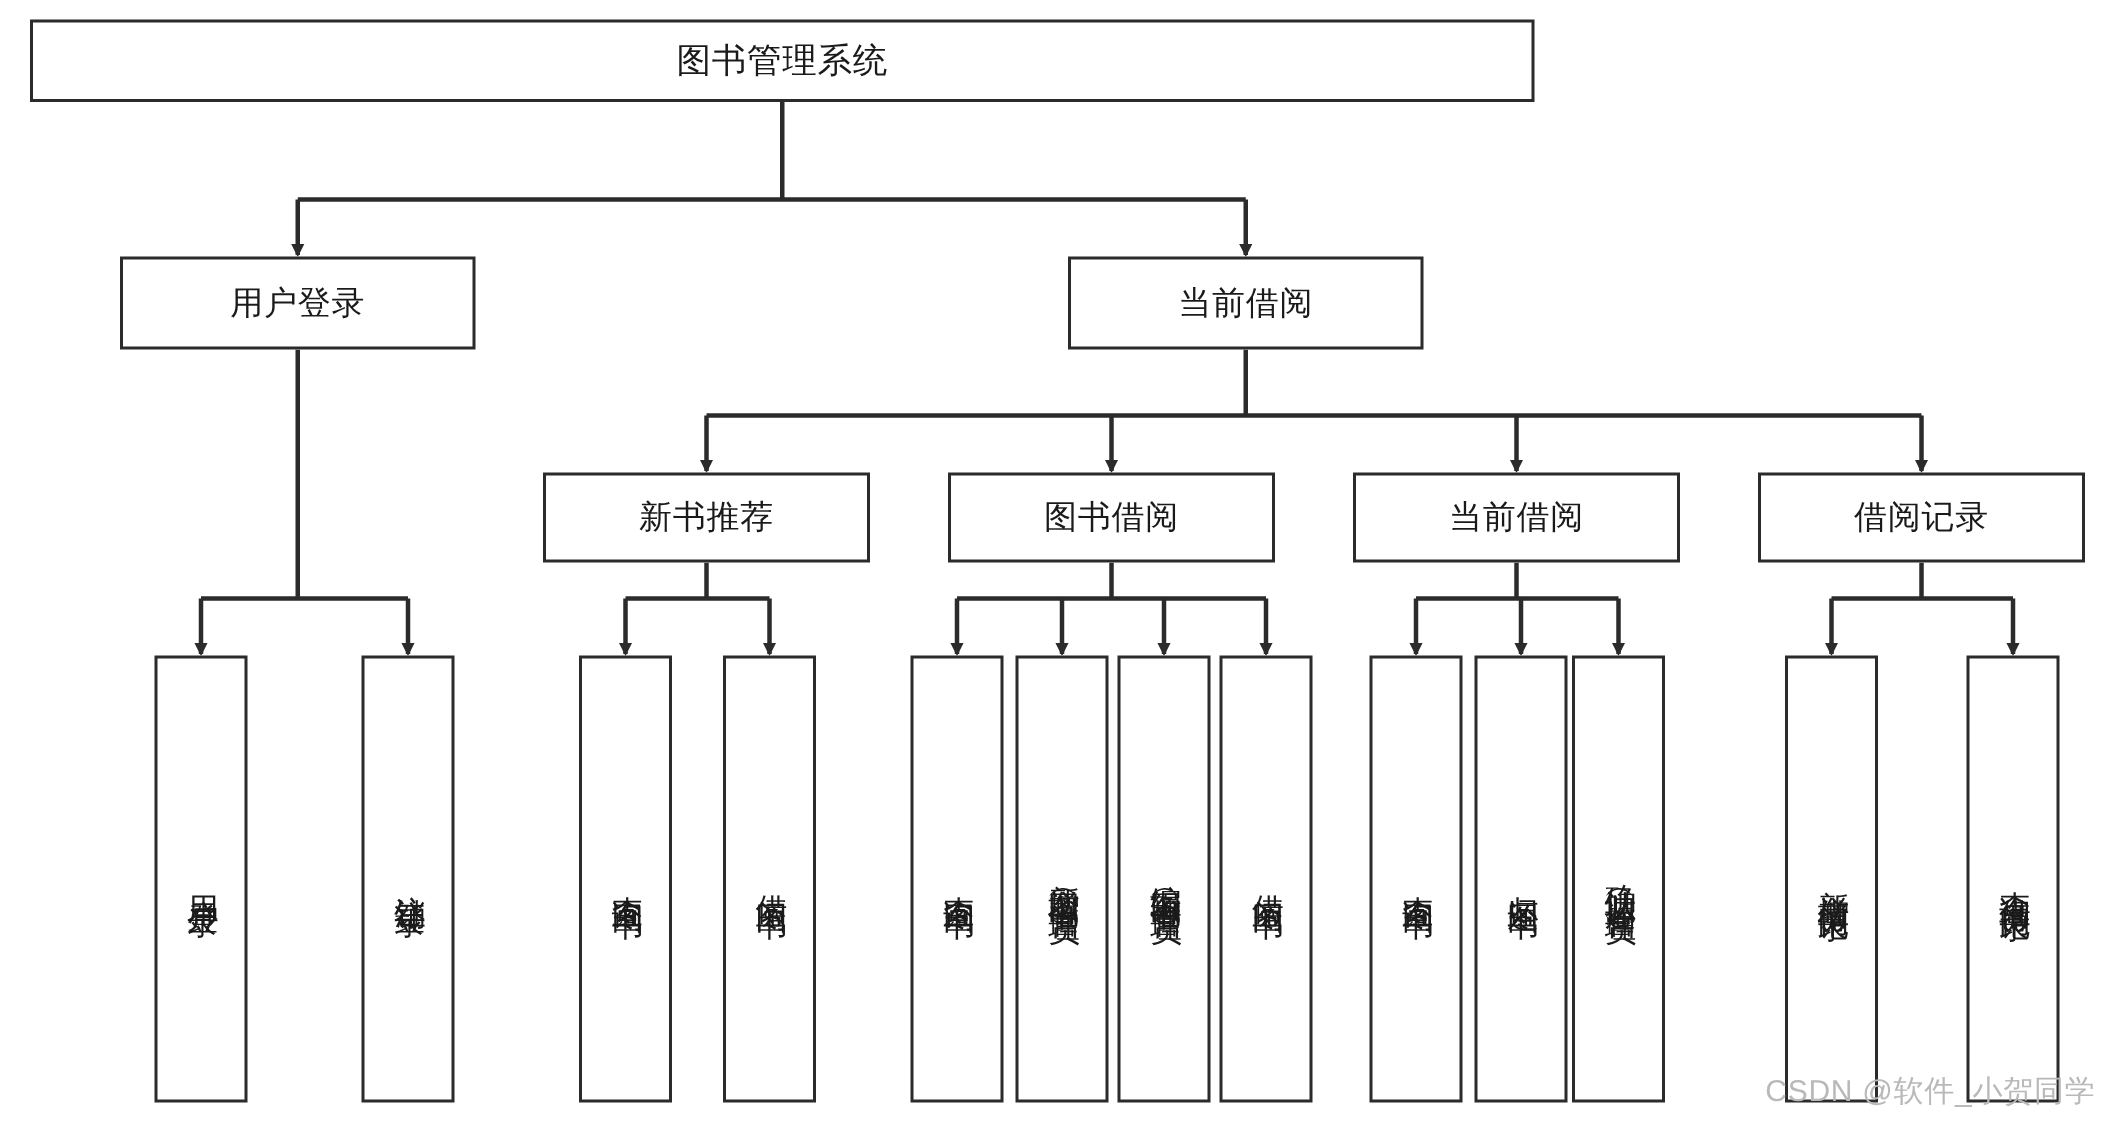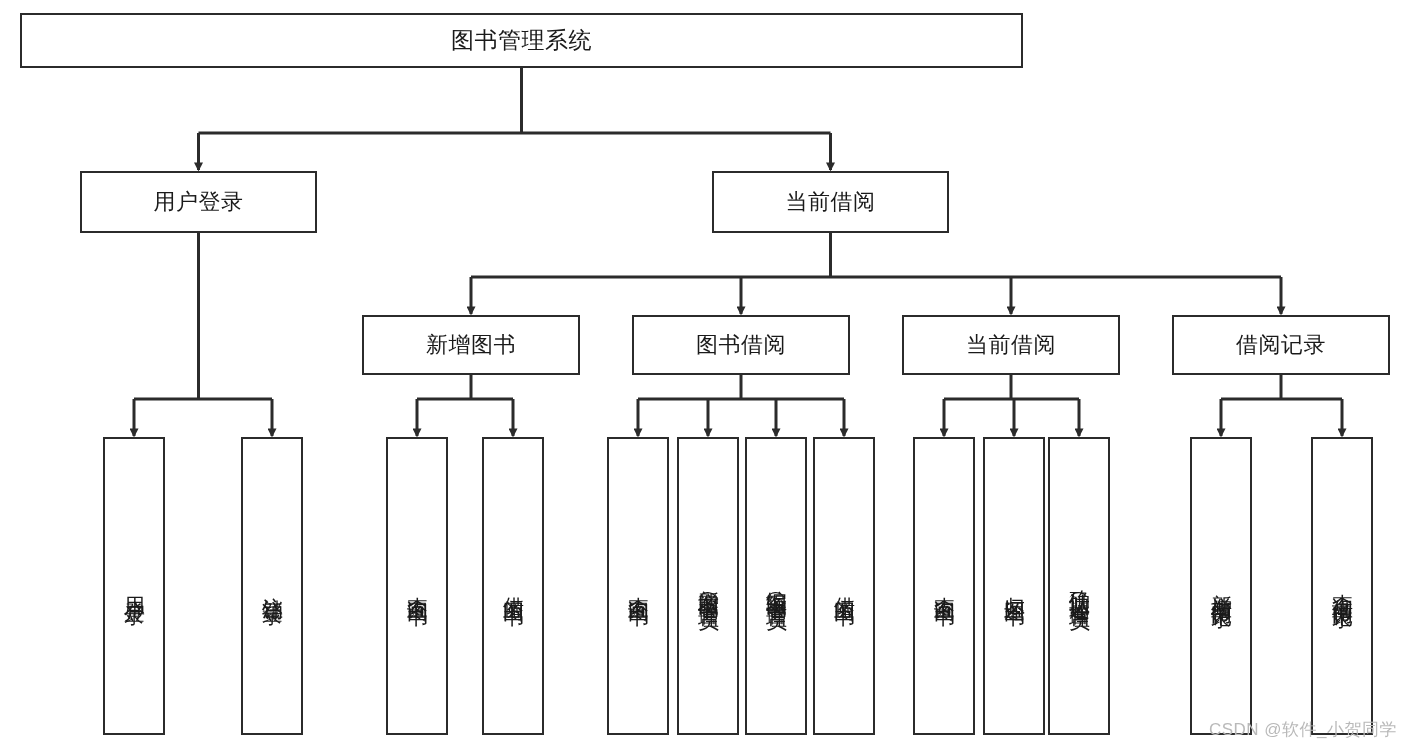--- a/index.html
+++ b/index.html
@@ -49,21 +49,21 @@
     letter-spacing: 3px;
     font-size: 21px;
   }
   .node.root .node-label {
     font-size: 23px;
   }
   #watermark {
     position: absolute;
     right: 8px;
     bottom: 6px;
-    font-size: 17px;
+    font-size: 20px;
     color: #b9b9b9;
     letter-spacing: 0.5px;
     white-space: nowrap;
     z-index: 5;
     font-family: "Liberation Sans", "DejaVu Sans", sans-serif;
   }
 </style>
 </head>
 <body>
 
@@ -118,21 +118,21 @@
 
   <div class="node" id="n-user_login" style="left: 80px; top: 171px; width: 237px; height: 62px;">
     <span class="node-label">用户登录</span>
   </div>
 
   <div class="node" id="n-book_manage" style="left: 712px; top: 171px; width: 237px; height: 62px;">
     <span class="node-label">当前借阅</span>
   </div>
 
   <div class="node" id="n-new_book_rec" style="left: 362px; top: 315px; width: 218px; height: 60px;">
-    <span class="node-label">新增图书</span>
+    <span class="node-label">新书推荐</span>
   </div>
 
   <div class="node" id="n-book_borrow" style="left: 632px; top: 315px; width: 218px; height: 60px;">
     <span class="node-label">图书借阅</span>
   </div>
 
   <div class="node" id="n-current_borrow" style="left: 902px; top: 315px; width: 218px; height: 60px;">
     <span class="node-label">当前借阅</span>
   </div>
 

